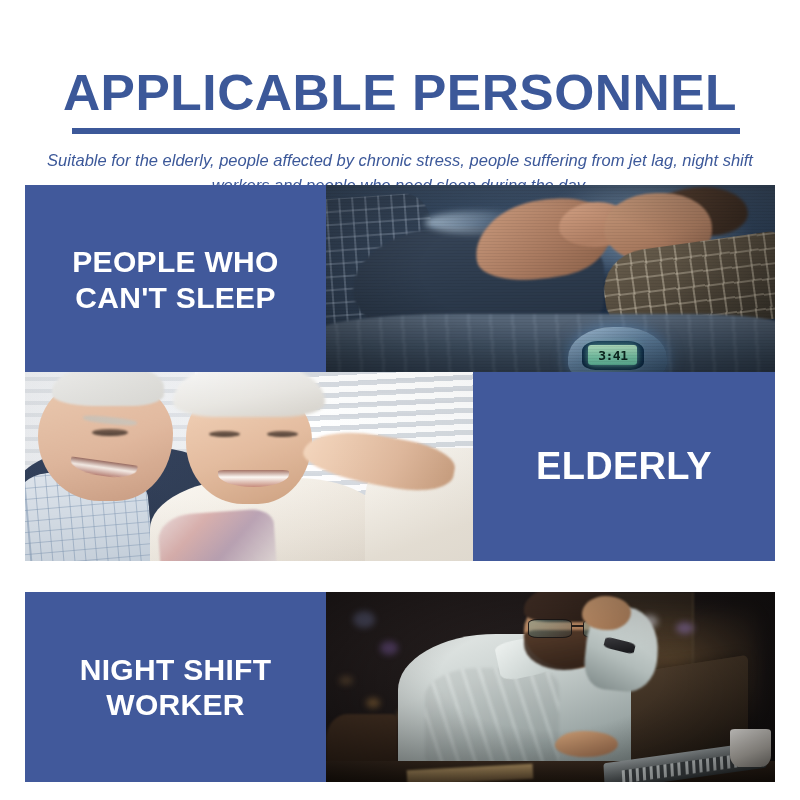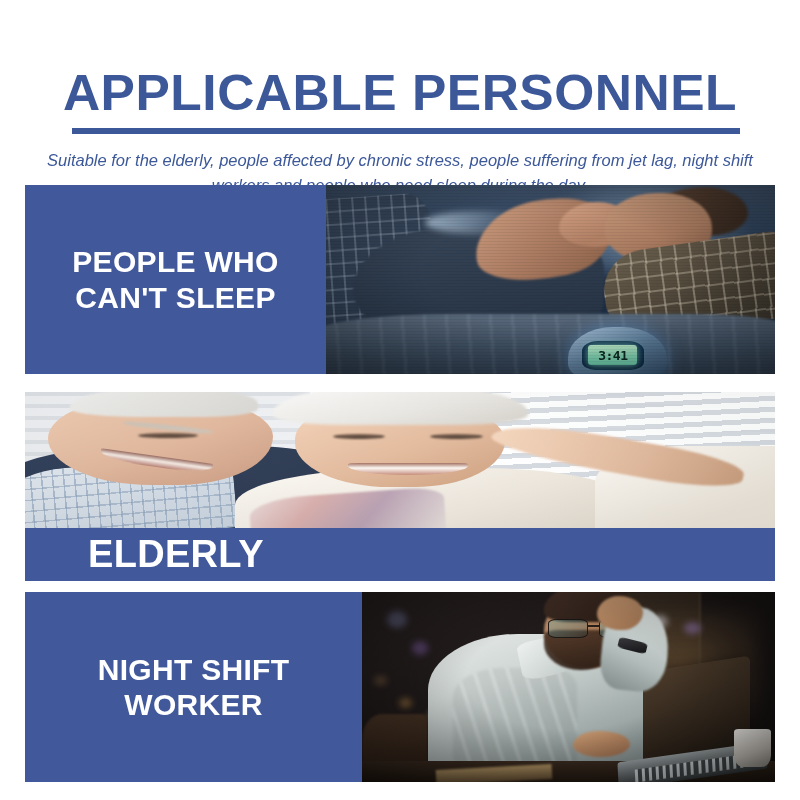--- a/index.html
+++ b/index.html
@@ -67,43 +67,43 @@
   .panel {
     position: absolute;
     left: 25px;
     width: 750px;
     height: 189px;
     display: flex;
     overflow: hidden;
     background: #41599B;
   }
   #panel-1 { top: 185px; }
-  #panel-2 { top: 392px; flex-direction: column; }
+  #panel-2 { top: 372px; }
   #panel-3 { top: 592px; height: 190px; }
 
   .panel-caption {
     background: #41599B;
     display: flex;
     align-items: center;
     justify-content: center;
     flex: 0 0 auto;
-    padding: 4px 10px;
+    padding: 12px 10px;
   }
   .panel-caption .cap-text {
     color: #ffffff;
     font-size: 30px;
     font-weight: bold;
     line-height: 1.18;
     text-align: center;
     letter-spacing: 0.3px;
     white-space: pre-line;
   }
   #panel-1 .panel-caption { width: 301px; }
   #panel-2 .panel-caption { width: 302px; }
-  #panel-3 .panel-caption { width: 337px; }
+  #panel-3 .panel-caption { width: 301px; }
   #panel-2 .cap-text { font-size: 38px; }
 
   .panel-photo {
     flex: 1 1 auto;
     position: relative;
     overflow: hidden;
   }
 
   
   .photo-sleepless {

